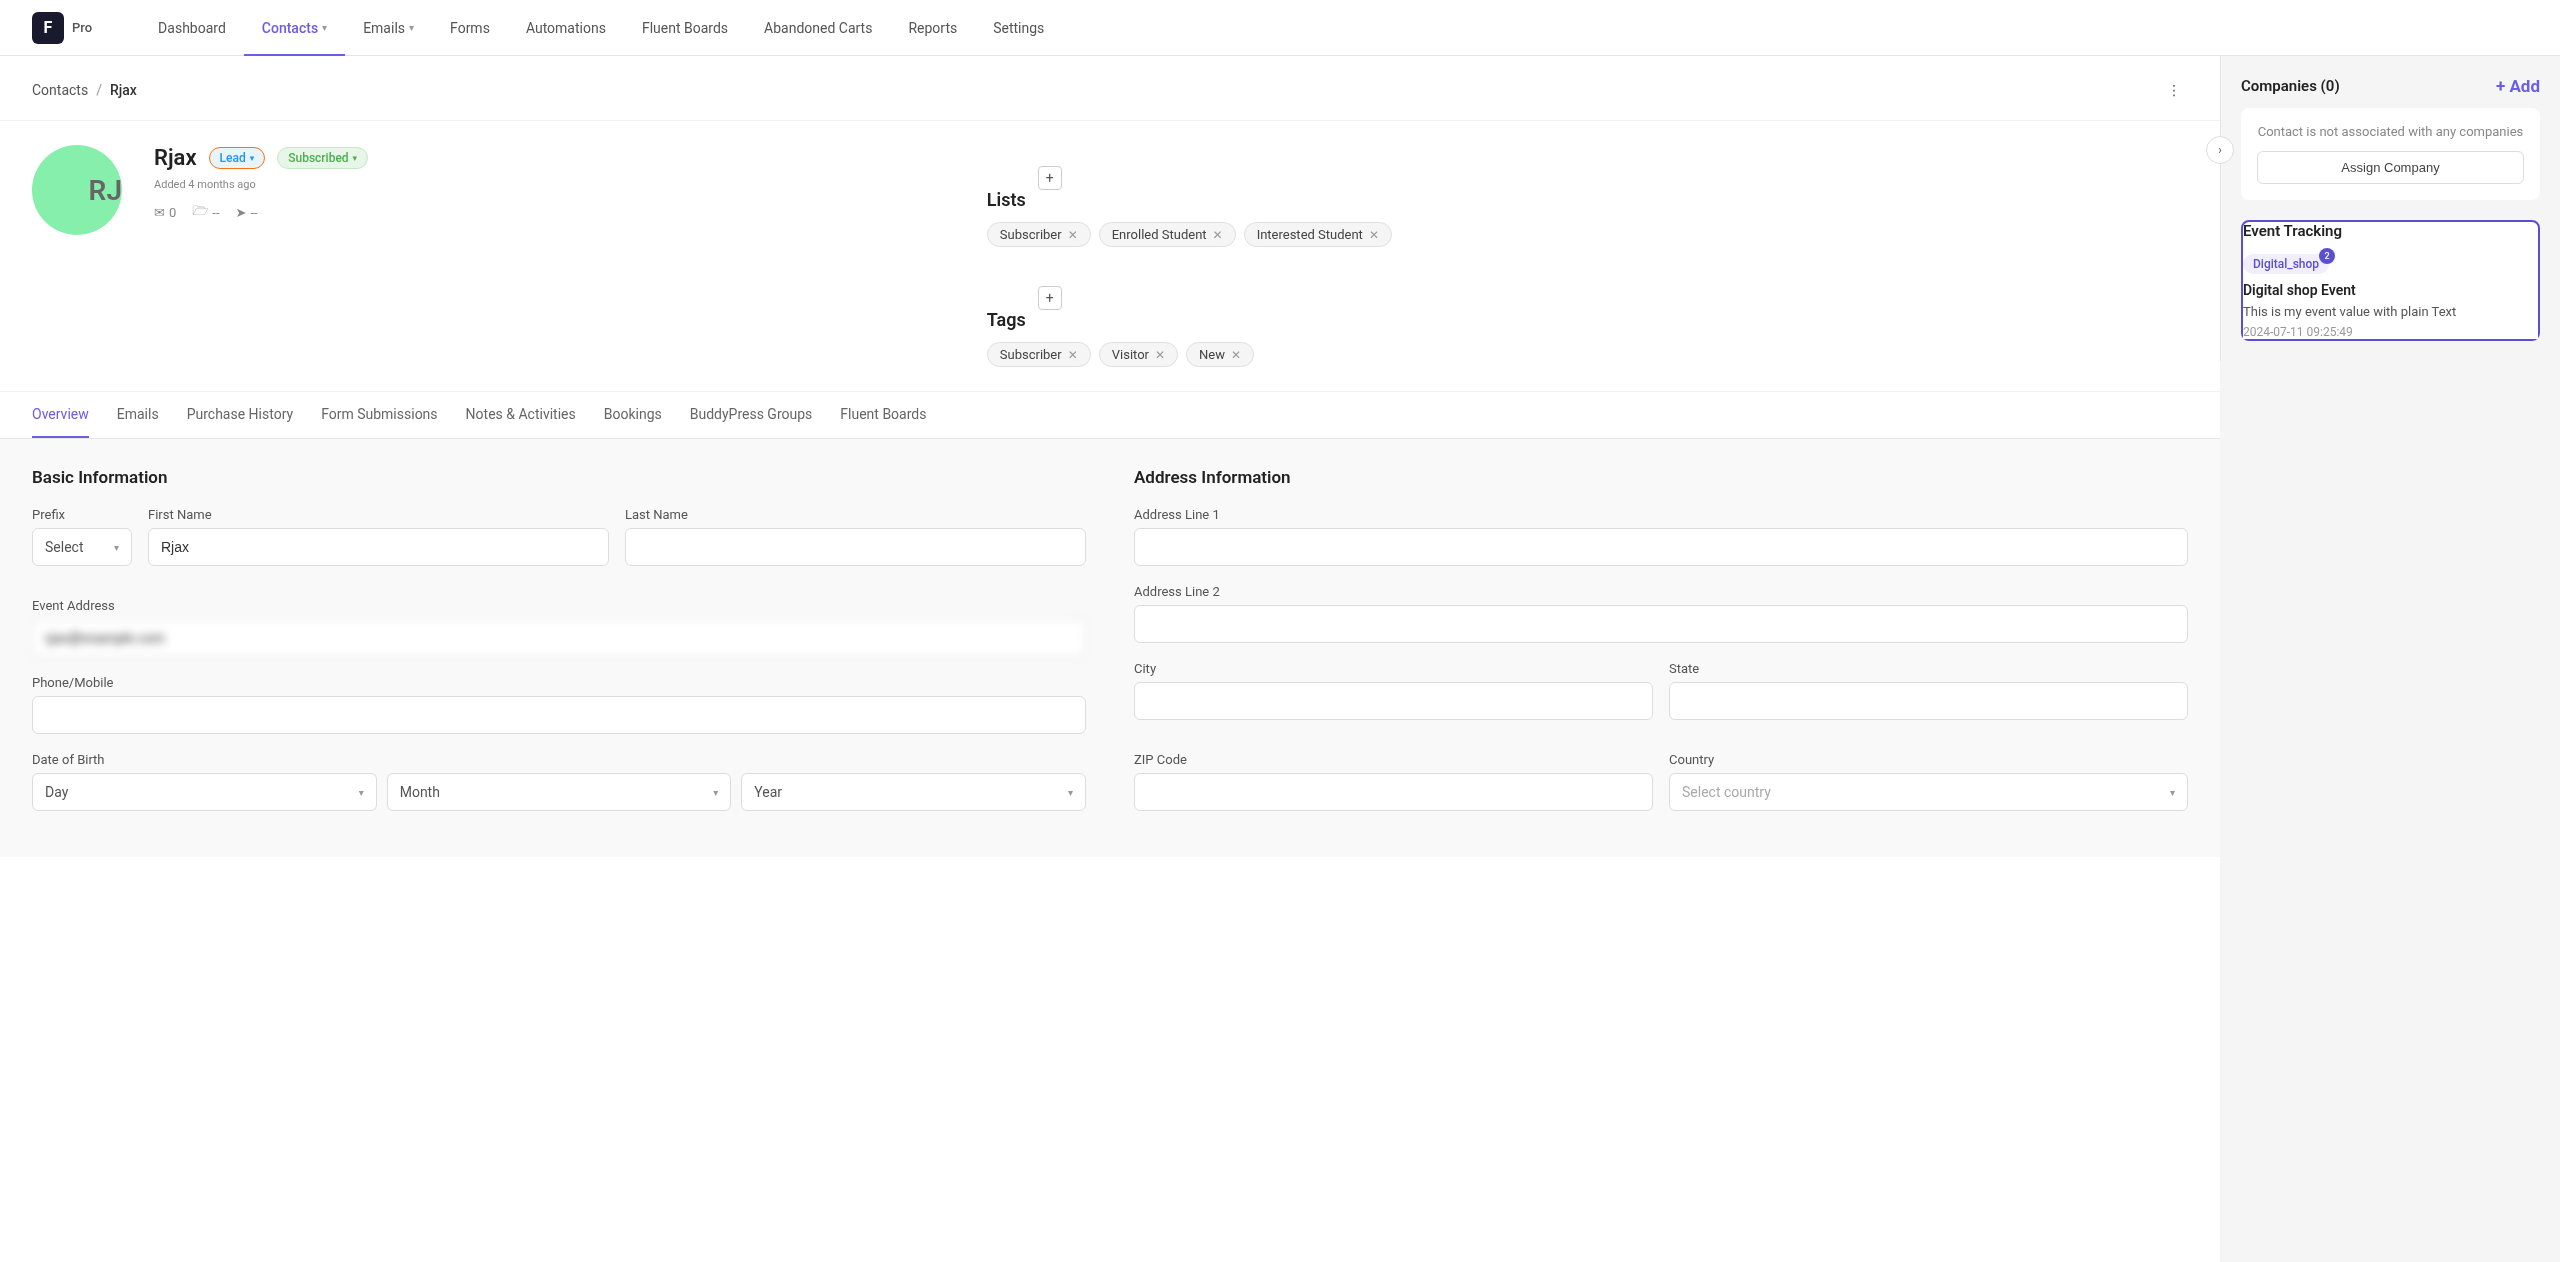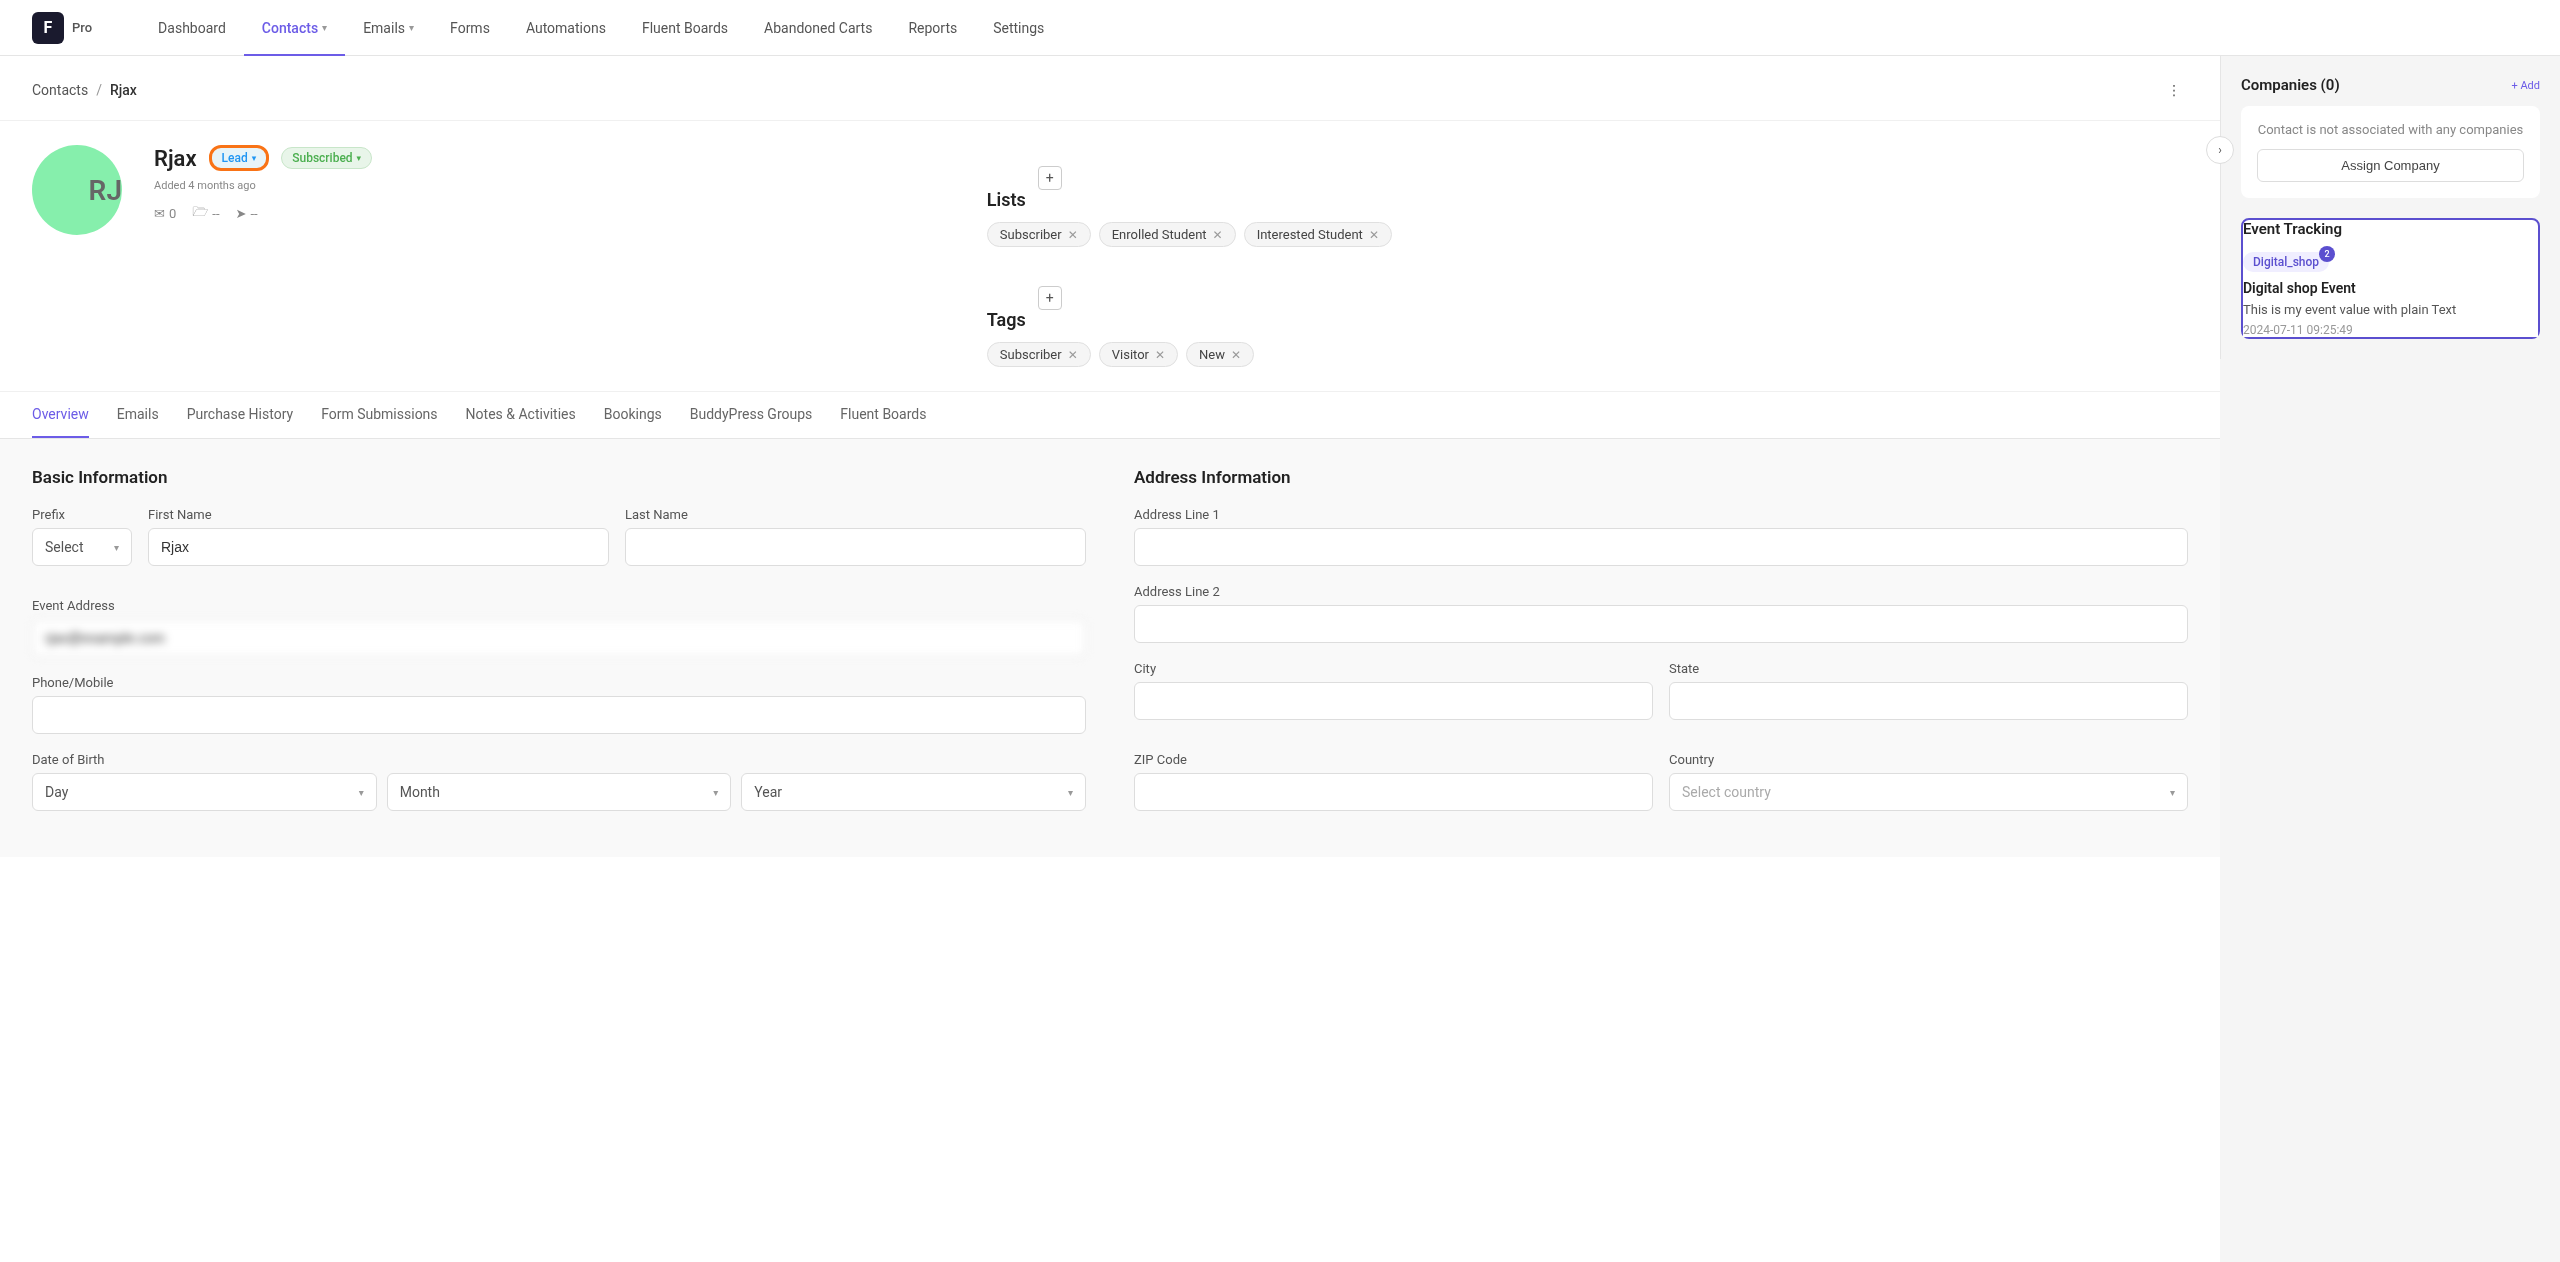--- a/index.html
+++ b/index.html
@@ -34,21 +34,21 @@
     .breadcrumb-current { color: #333; font-weight: 500; }
     .more-btn { width: 28px; height: 28px; display: flex; align-items: center; justify-content: center; cursor: pointer; color: #555; border-radius: 4px; }
 
     
     .contact-header { display: flex; gap: 32px; padding: 24px 32px; border-bottom: 1px solid #f0f0f0; }
     .avatar-circle { width: 90px; height: 90px; border-radius: 50%; background: #86efac; display: flex; align-items: center; justify-content: flex-end; font-size: 28px; font-weight: 600; color: #666; flex-shrink: 0; }
     .contact-info { flex: 1; }
     .contact-name-row { display: flex; align-items: center; gap: 12px; margin-bottom: 8px; }
     .contact-name { font-size: 22px; font-weight: 600; color: #222; }
     .badge { padding: 3px 10px; border-radius: 12px; font-size: 12px; font-weight: 500; display: flex; align-items: center; gap: 4px; cursor: pointer; }
-    .badge-lead { background: #e8f4f8; color: #2196f3; border: 3px solid #f97316; }
+    .badge-lead { background: #e8f4f8; color: #2196f3; border: 1px solid #f97316; }
     .badge-subscribed { background: #e8f5e9; color: #4caf50; border: 1px solid #c8e6c9; }
     .badge-chevron { font-size: 9px; }
     .contact-added { font-size: 11px; color: #888; margin-bottom: 10px; }
     .contact-meta { display: flex; align-items: center; gap: 16px; font-size: 13px; color: #888; }
     .meta-item { display: flex; align-items: center; gap: 4px; }
 
     
     .lists-tags { flex: 1.5; }
     .section-row { display: flex; align-items: center; gap: 12px; margin-bottom: 12px; }
     .section-title { font-size: 18px; font-weight: 600; color: #222; margin-top: 44px; }
@@ -86,21 +86,21 @@
     .dob-select { flex: 1; }
     .address-section { flex: 1; }
 
     
     .right-panel { width: 340px; min-width: 340px; background: #f5f5f5; border-left: 1px solid #e5e5e5; padding: 20px; overflow-y: auto; }
     .right-panel-wrapper { position: relative; }
 
     .companies-section { margin-bottom: 20px; }
     .companies-header { display: flex; align-items: center; justify-content: space-between; margin-bottom: 12px; }
     .companies-title { font-size: 15px; font-weight: 600; color: #222; }
-    .add-link { color: #6c5ce7; font-size: 11px; cursor: pointer; font-weight: 400; text-align: right; }
+    .add-link { color: #6c5ce7; font-size: 17px; cursor: pointer; font-weight: 700; text-align: right; }
     .no-company-text { font-size: 13px; color: #888; text-align: center; margin-bottom: 12px; }
     .assign-btn { width: 100%; padding: 8px 16px; background: #fff; border: 1px solid #ddd; border-radius: 6px; font-size: 13px; color: #444; cursor: pointer; text-align: center; }
 
     
     .event-tracking { border: 2px solid #5b4fcf; border-radius: 8px; background: #fff; padding: 0; }
     .event-tracking-title { font-size: 15px; font-weight: 600; color: #222; margin-bottom: 14px; }
     .event-card { background: #fff; }
     .event-tag-row { display: flex; align-items: center; gap: 8px; margin-bottom: 8px; }
     .event-tag { background: #f0eeff; color: #5b4fcf; border-radius: 12px; padding: 3px 10px; font-size: 12px; font-weight: 500; position: relative; }
     .event-badge { position: absolute; top: -6px; right: -6px; background: #5b4fcf; color: #fff; width: 16px; height: 16px; border-radius: 50%; font-size: 9px; display: flex; align-items: center; justify-content: center; }

